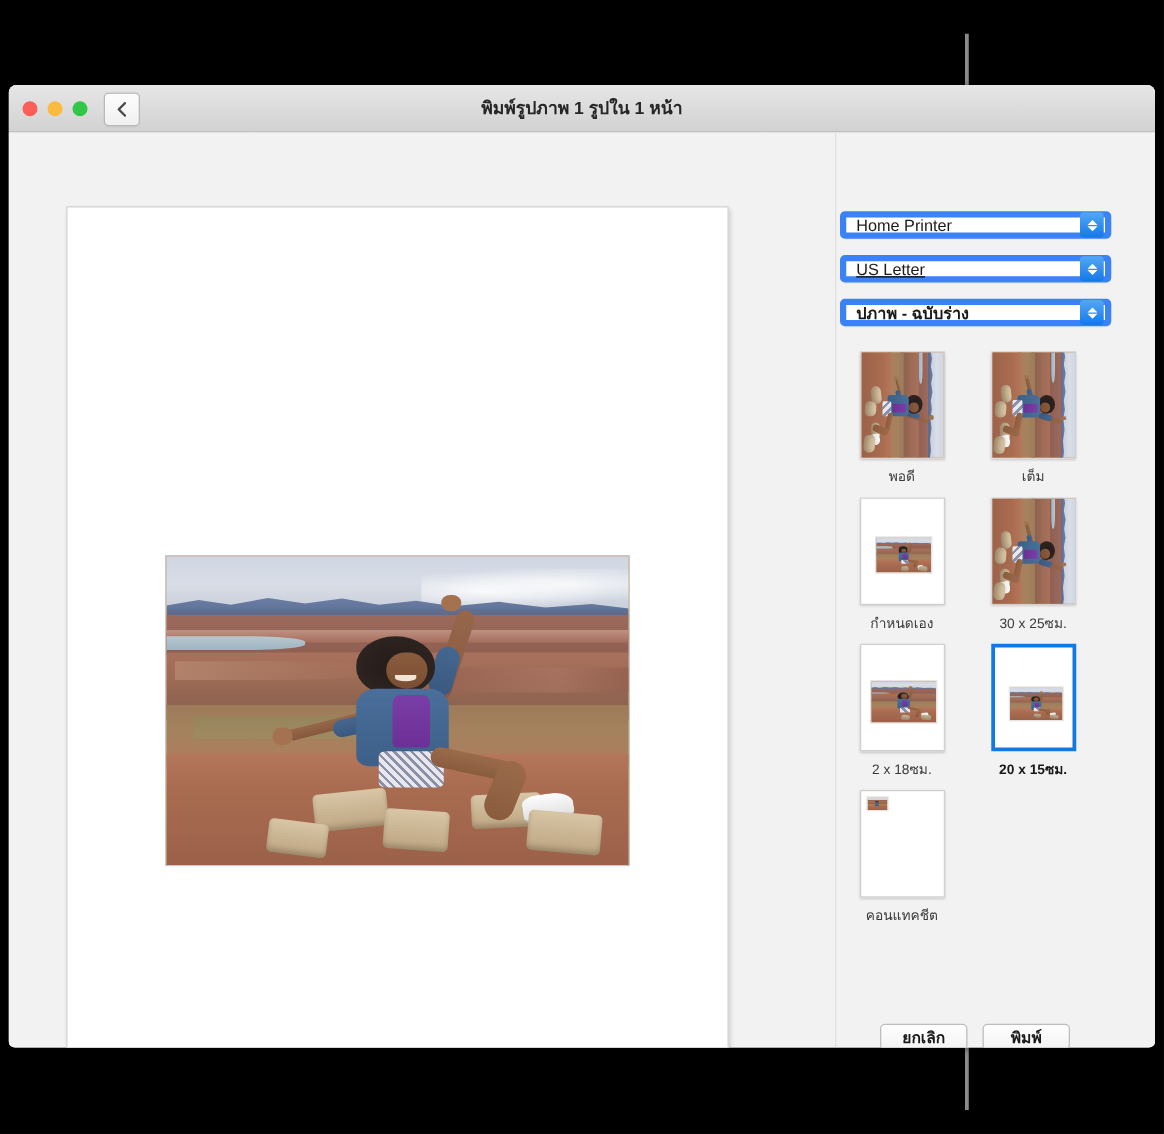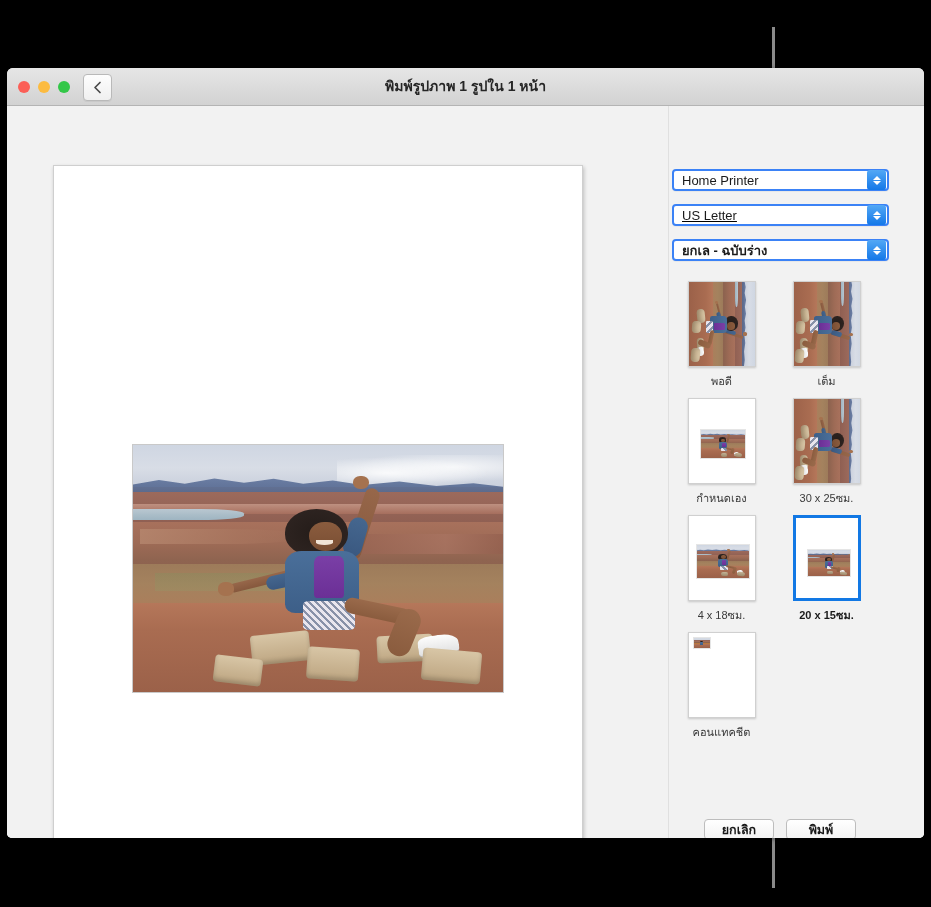--- a/index.html
+++ b/index.html
@@ -154,21 +154,21 @@
     background: #f2f2f2;
     border-left: 1px solid #e0e0e0;
   }
 
   .popup {
     position: absolute;
     left: 3px;
     width: 217px;
     height: 22px;
     background: #ffffff;
-    border: 2px solid #3b82f6;
+    border: 5px solid #3b82f6;
     border-radius: 4px;
     box-sizing: border-box;
     box-shadow: 0 1px 0 rgba(0,0,0,0.04);
     display: flex;
     align-items: center;
     cursor: default;
   }
   .popup .popup-label {
     flex: 1 1 auto;
     padding-left: 8px;
@@ -517,21 +517,21 @@
 
         <div class="popup" id="popup-paper">
           <span class="popup-label">US Letter</span>
           <span class="stepper">
             <span class="arr up"></span>
               <span class="arr down"></span>
           </span>
         </div>
 
         <div class="popup thai" id="popup-quality">
-          <span class="popup-label">ยกเล - ฉบับร่าง</span>
+          <span class="popup-label">ปภาพ - ฉบับร่าง</span>
           <span class="stepper">
             <span class="arr up"></span>
               <span class="arr down"></span>
           </span>
         </div>
 
         <div id="layout-grid">
 
           <div class="layout-cell">
             <div class="thumb-box">
@@ -696,21 +696,21 @@
                       <div class="shorts"></div>
                     <div class="leg thigh"></div>
                       <div class="leg shin"></div>
                       <div class="shoe"></div>
                   </div>
                   <div class="rock rock2"></div>
                     <div class="rock rock4"></div>
                 </div>
               </div>
             </div>
-            <div class="thumb-caption">4 x 18ซม.</div>
+            <div class="thumb-caption">2 x 18ซม.</div>
           </div>
 
           <div class="layout-cell selected">
             <div class="thumb-box">
               <div class="thumb-inset inset-10x15">
                 <div class="scene">
                   <div class="sky"></div>
                     <div class="mountains"></div>
                     <div class="mesa-far"></div>
                   <div class="river"></div>

